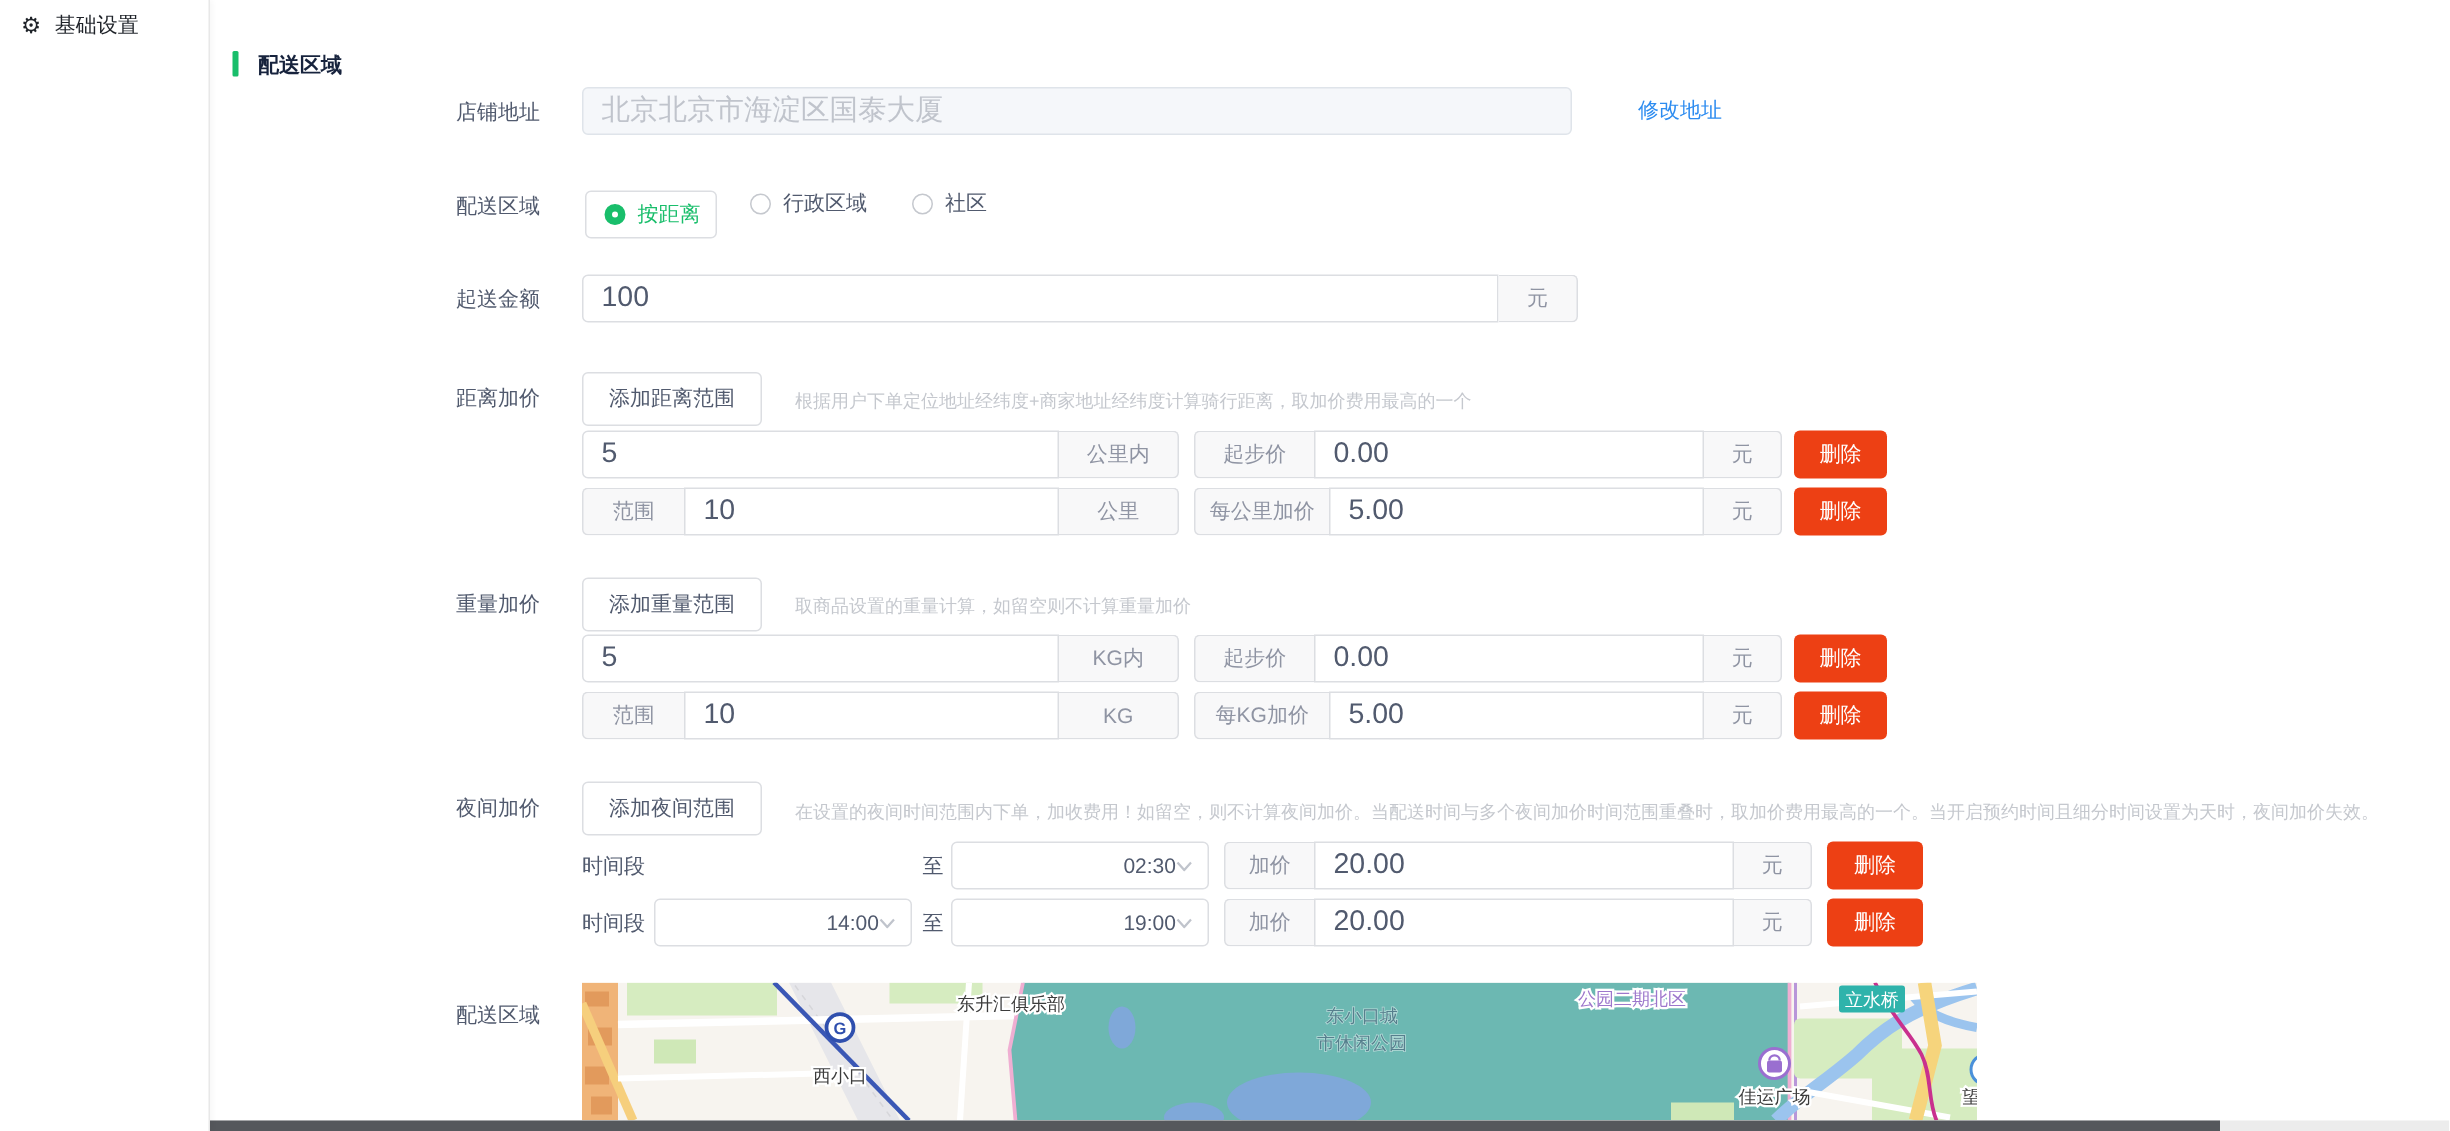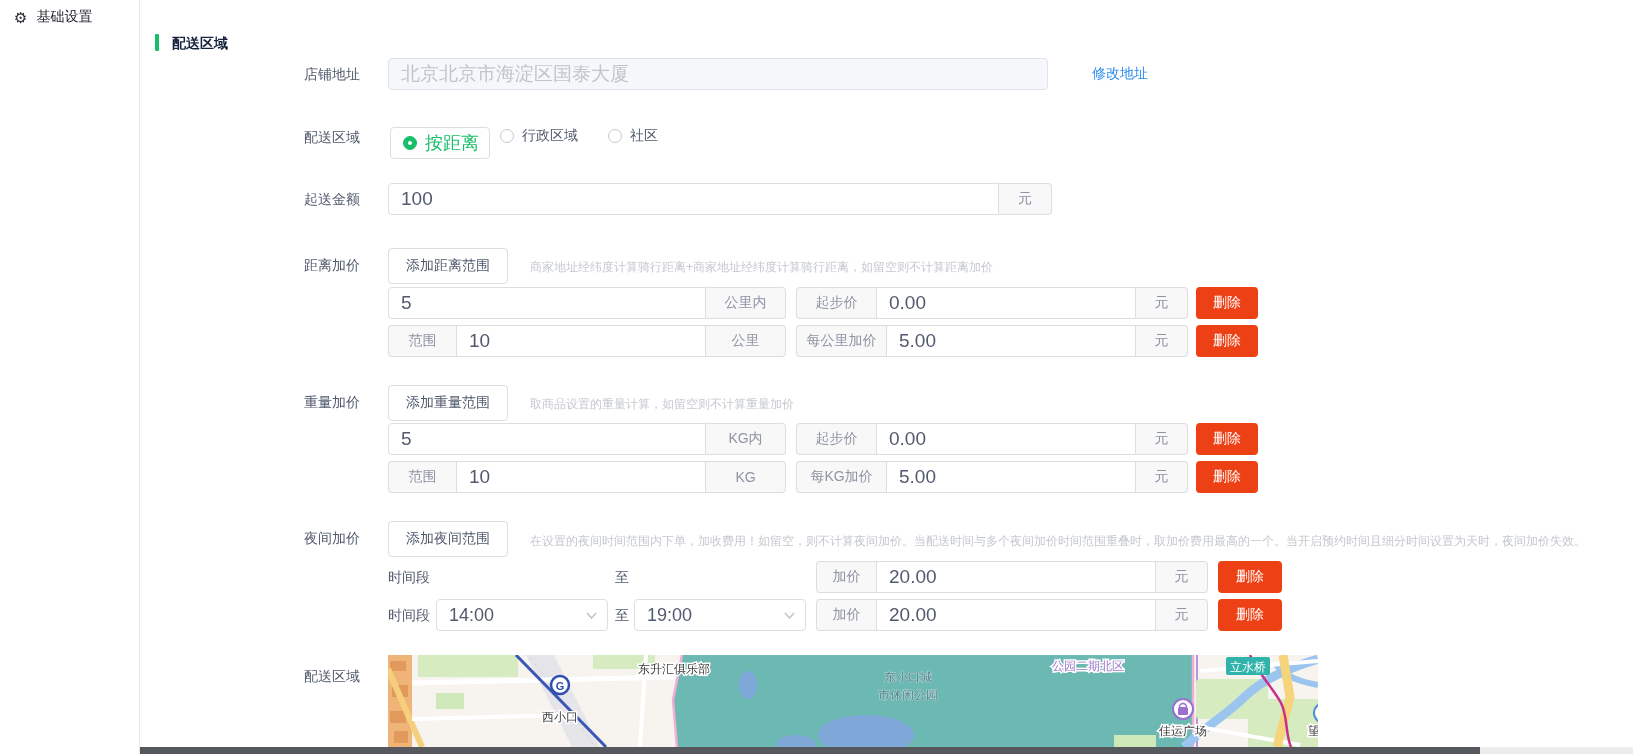--- a/index.html
+++ b/index.html
@@ -40,22 +40,22 @@
   .radio { position:absolute; display:flex; align-items:center; gap:8px; cursor:pointer; }
   .rdot { width:14px; height:14px; border-radius:50%; border:1px solid #c5c8ce; background:#fff; position:relative; }
   .radio.sel .rdot { background:#19be6b; border-color:#19be6b; }
   .radio.sel .rdot::after { content:""; position:absolute; left:4px; top:4px; width:4px; height:4px;
                             border-radius:50%; background:#fff; }
   .radio.sel .rlabel { color:#19be6b; }
 
   .link { position:absolute; color:#2d8cf0; font-size:14px; cursor:pointer; }
 
   .sel { position:absolute; height:32px; border:1px solid #dcdee2; border-radius:4px; background:#fff;
-         display:flex; align-items:center; justify-content:space-between; padding:0 10px 0 12px;
-         color:#515a6e; font-size:18px; cursor:pointer; }
+         display:flex; align-items:center; justify-content:flex-end; padding:0 10px 0 12px;
+         color:#515a6e; font-size:14px; cursor:pointer; }
   .chev { width:11px; height:7px; flex:none; }
 
   .mapbox { position:absolute; left:388px; top:655px; width:930px; height:92px; overflow:hidden; cursor:grab; }
   .mapbox svg { display:block; }
   .mtext { font-size:12px; fill:#3c3c3c; paint-order:stroke; stroke:#ffffff; stroke-width:3px; }
   .mtext-park { font-size:12px; fill:#567f8d; paint-order:stroke; stroke:#ffffff; stroke-width:1px; stroke-opacity:.5; }
   .mtext-purple { font-size:12px; fill:#9d77cc; paint-order:stroke; stroke:#ffffff; stroke-width:3px; }
   .mtext-badge { font-size:12px; fill:#ffffff; }
 
   .hbar-track { position:absolute; left:0; top:747px; width:1633px; height:7px; background:#ececec; }
@@ -97,21 +97,21 @@
   </div>
 
   <div class="flabel" style="top:191px;font-family:Liberation Serif, serif;">起送金额</div>
   <div class="group" style="left:388px;top:183px;">
     <input class="ipt" style="width: 611px;" value="100">
     <span class="addon post" style="width:53px;">元</span>
   </div>
 
   <div class="flabel" style="top:257px;">距离加价</div>
   <button class="btn-add" style="left:388px;top:248px;">添加距离范围</button>
-  <div class="hint" style="left:530px;top:259px;">商家地址经纬度计算骑行距离+商家地址经纬度计算骑行距离，如留空则不计算距离加价</div>
+  <div class="hint" style="left:530px;top:259px;">根据用户下单定位地址经纬度+商家地址经纬度计算骑行距离，取加价费用最高的一个</div>
 
   <div class="group" style="left:388px;top:287px;">
     <input class="ipt" style="width: 318px;" value="5">
     <span class="addon post" style="width:80px;">公里内</span>
   </div>
   <div class="group" style="left:796px;top:287px;">
     <span class="addon pre" style="width:80px;">起步价</span>
     <input class="ipt" style="width: 260px;" value="0.00">
     <span class="addon post" style="width:52px;">元</span>
   </div>
@@ -155,20 +155,26 @@
     <span class="addon post" style="width:52px;">元</span>
   </div>
   <button class="btn-del" style="left:1196px;top:461px;">删除</button>
 
   <div class="flabel" style="top:530px;">夜间加价</div>
   <button class="btn-add" style="left:388px;top:521px;">添加夜间范围</button>
   <div class="hint" style="left:530px;top:533px;">在设置的夜间时间范围内下单，加收费用！如留空，则不计算夜间加价。当配送时间与多个夜间加价时间范围重叠时，取加价费用最高的一个。当开启预约时间且细分时间设置为天时，夜间加价失效。</div>
 
   <div class="flabel" style="left:388px;width:48px;text-align:left;top:569px;">时间段</div>
   <div class="flabel" style="left:612px;width:20px;text-align:center;top:569px;">至</div>
+  <div class="sel" style="left:634px;top:561px;width:172px;">
+    <span>02:30</span>
+    <svg class="chev" viewBox="0 0 11 7">
+        <polyline points="1,1 5.5,6 10,1" fill="none" stroke="#c0c4cc" stroke-width="1.5"></polyline>
+      </svg>
+  </div>
   <div class="group" style="left:816px;top:561px;">
     <span class="addon pre" style="width:60px;">加价</span>
     <input class="ipt" style="width: 280px;" value="20.00">
     <span class="addon post" style="width:52px;">元</span>
   </div>
   <button class="btn-del" style="left:1218px;top:561px;width:64px;">删除</button>
 
   <div class="flabel" style="left:388px;width:48px;text-align:left;top:607px;">时间段</div>
   <div class="sel" style="left:436px;top:599px;width:172px;">
     <span>14:00</span>

